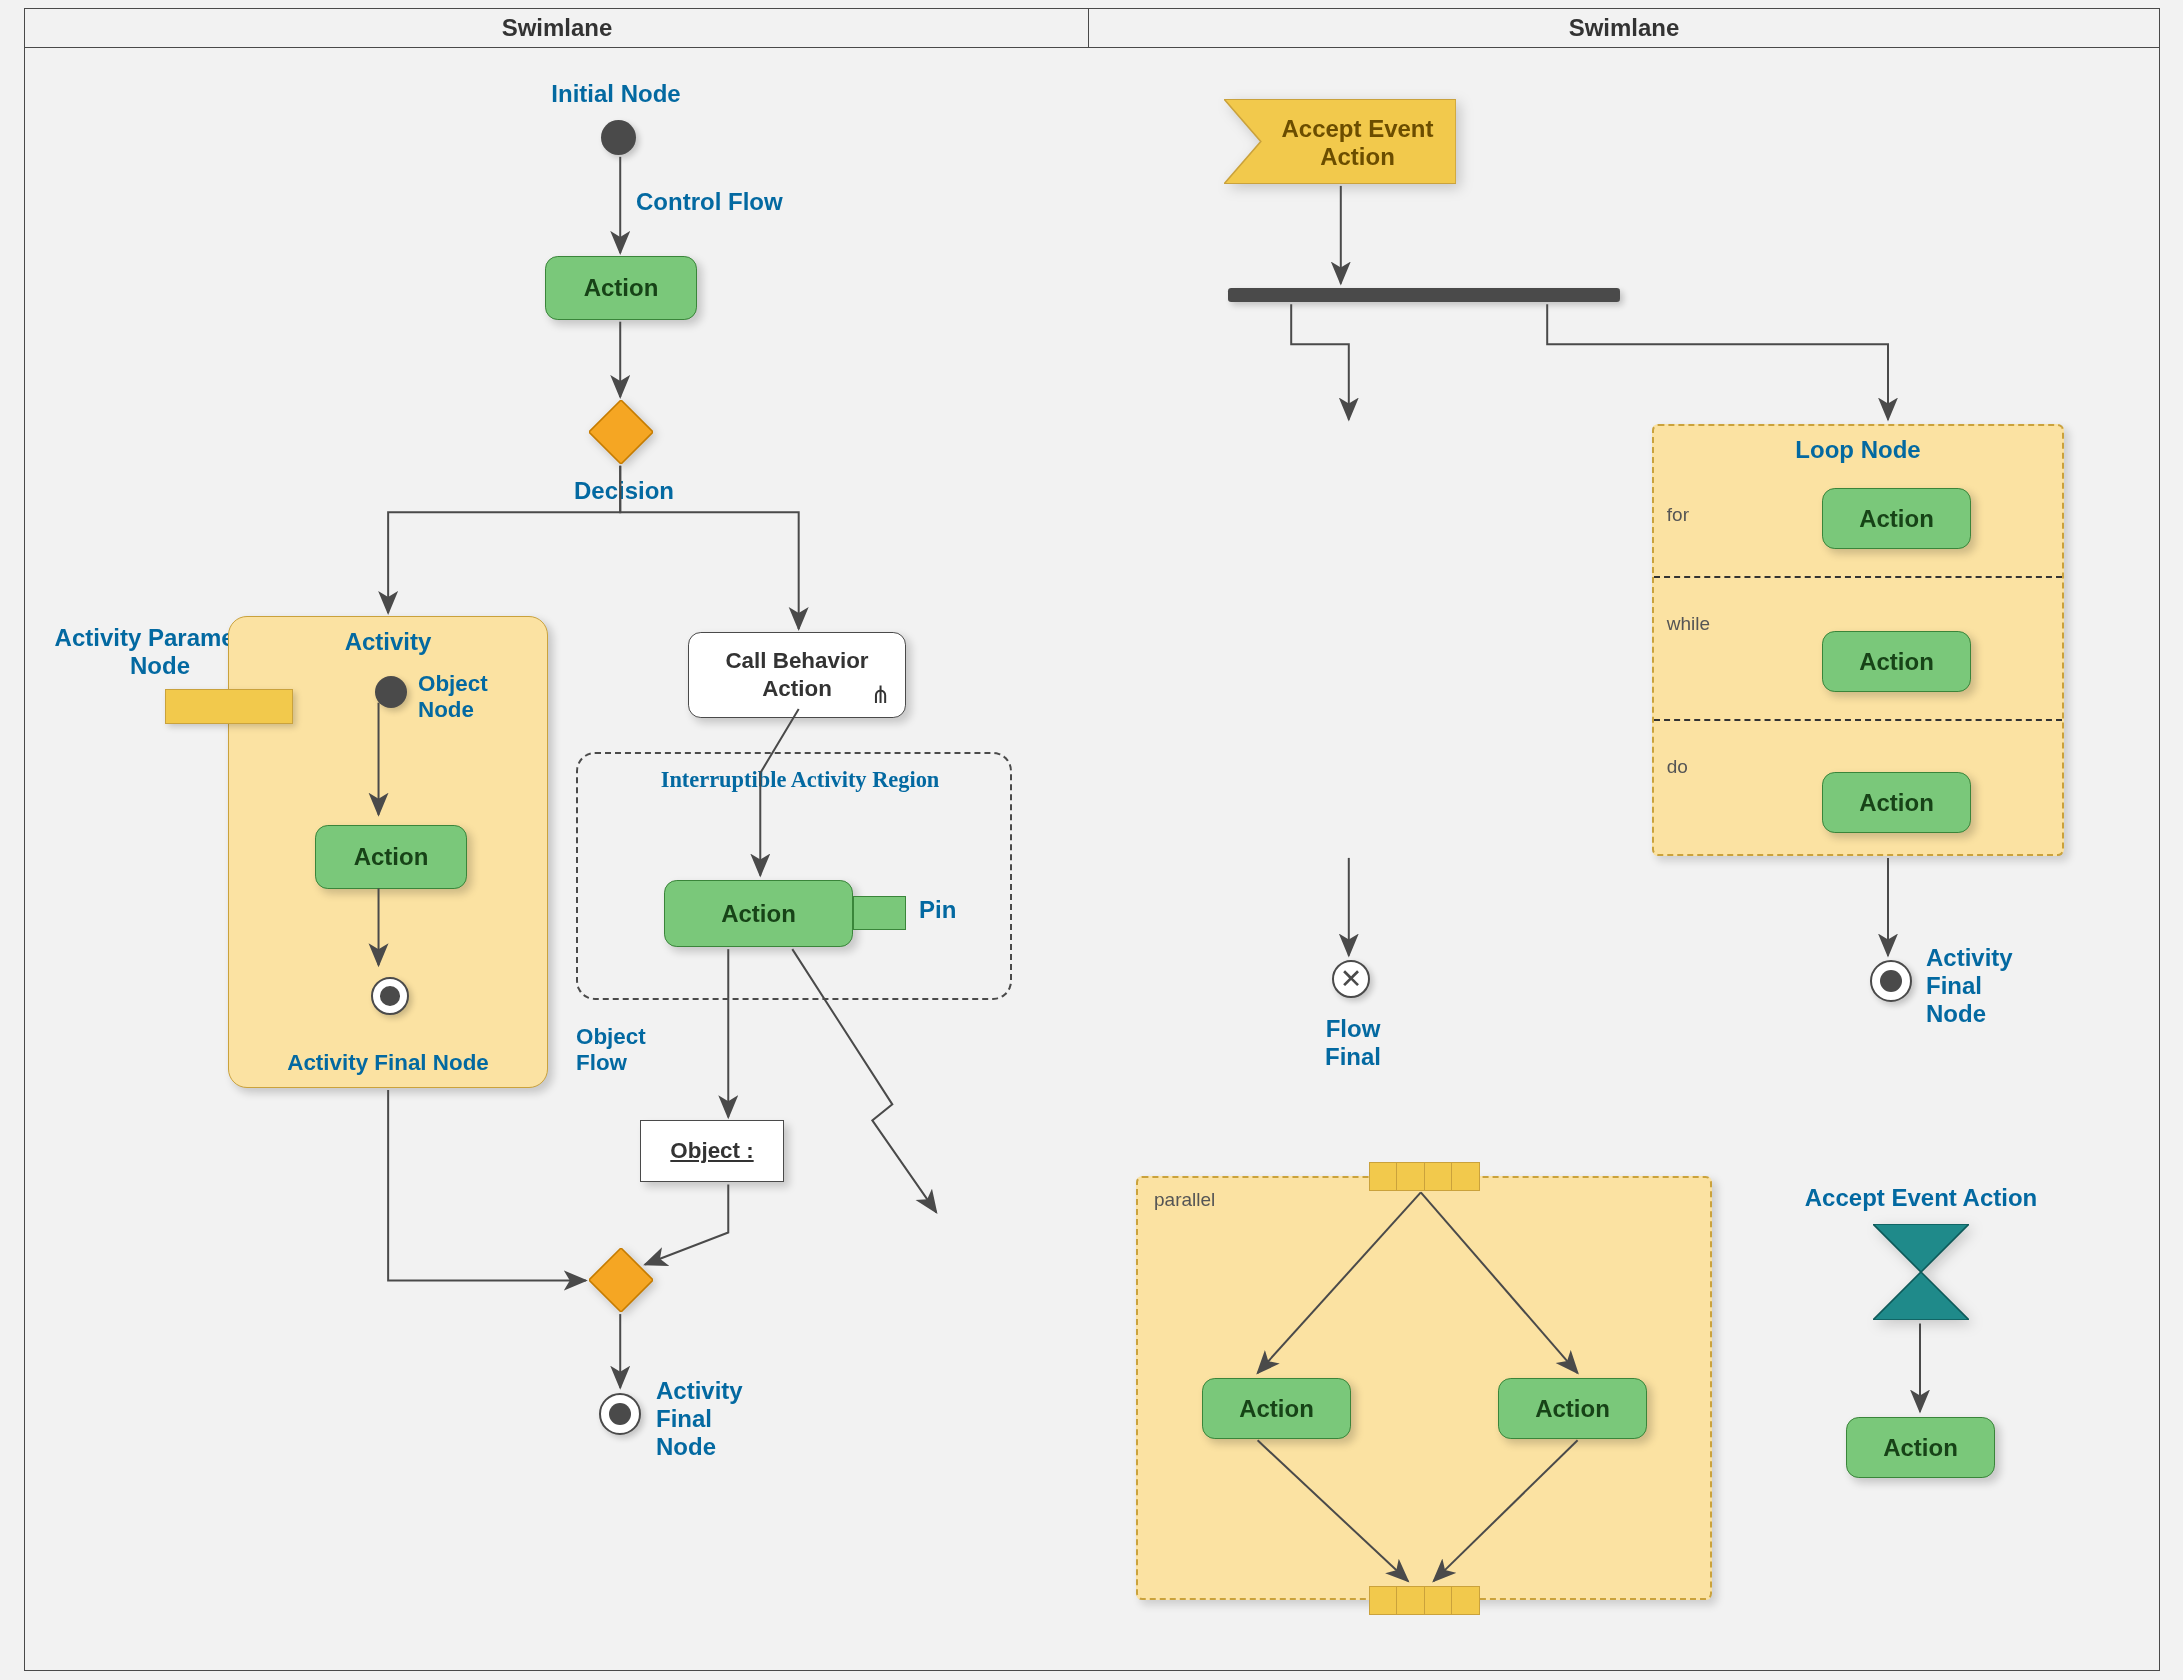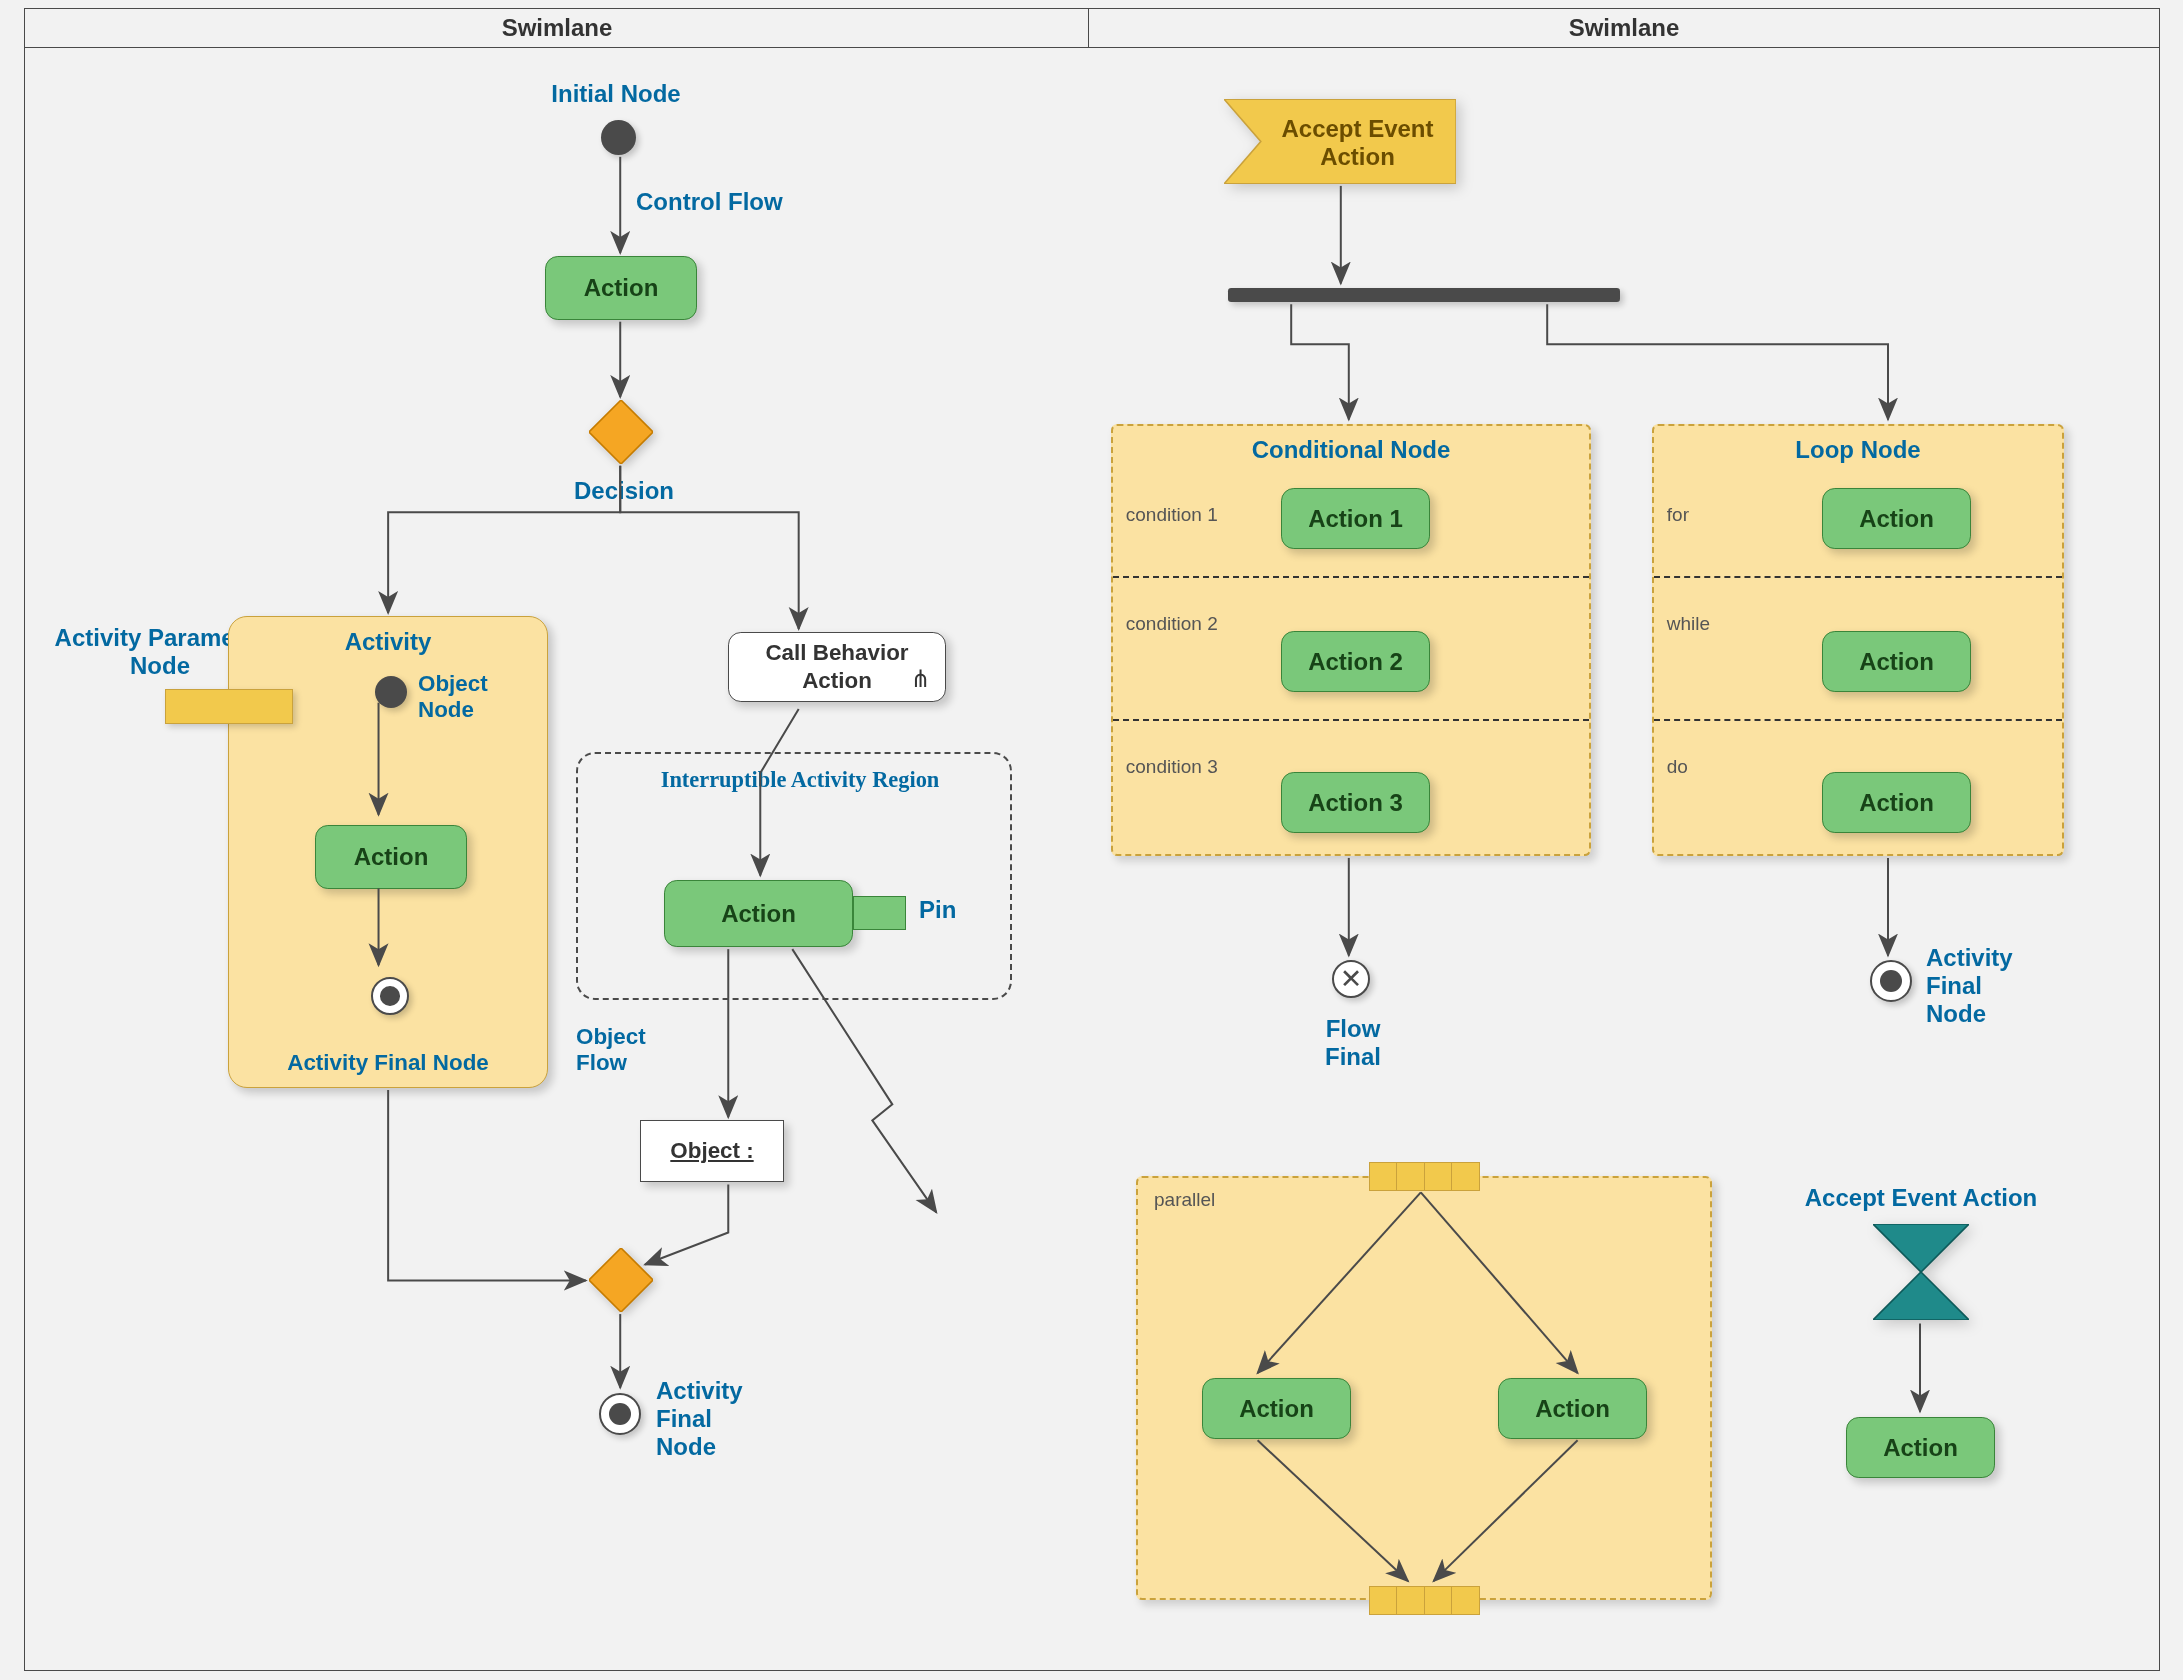--- a/index.html
+++ b/index.html
@@ -189,21 +189,21 @@
     <div class="action abs" style="left:86px;top:208px;width:152px;height:64px;">
       <span>Action</span>
     </div>
 
     <div class="final-outer abs" style="left:142px;top:360px;width:38px;height:38px;">
         <div class="dot"></div>
       </div>
     <div class="label abs" style="left:0;right:0;bottom:11.2px;font-size:22.4px;">Activity Final Node</div>
   </div>
 
-  <div class="callbox abs" style="left:728px;top:632px;width:218px;height:70px;">
+  <div class="callbox abs" style="left:688px;top:632px;width:218px;height:86px;">
     <div class="lbl" style="white-space:pre-line;">Call Behavior
 Action</div>
     <span class="trident">⋔</span>
   </div>
 
   <div class="dash-frame abs" style="left:576px;top:752px;width:436px;height:248px;background:transparent;"></div>
   <div class="label abs" style="left:592px;top:767px;width:416px;font-size:22.4px;font-family:Liberation Serif, serif;">Interruptible Activity Region</div>
 
   <div class="action abs" style="left:664px;top:880px;width:189px;height:67px;">
     <span>Action</span>
@@ -267,37 +267,20 @@
   <div class="pennant abs" style="left:1224px;top:99px;">
     <svg width="232" height="85" viewBox="0 0 290 106">
       <polygon points="0,0 290,0 290,106 0,106 46,53" fill="#f2c94c" stroke="#caa23c" stroke-width="2"></polygon>
     </svg>
     <div class="label abs" style="left:35px;top:16px;width:197px;white-space:pre-line;font-weight:700;color:#6b4d00;">Accept Event
 Action</div>
   </div>
 
   <div class="bar abs" style="left:1228px;top:288px;width:392px;height:14.4px;"></div>
 
-  <div class="struct-frame abs" style="left:1111px;top:424px;width:480px;height:432px;">
-    <div class="label abs" style="left:0;right:0;top:9.6px;">Conditional Node</div>
-    <div class="label tiny abs" style="left:12.8px;top:78px;">condition 1</div>
-    <div class="action abs" style="left:168px;top:62px;width:149px;height:61px;">
-      <span>Action 1</span>
-    </div>
-    <div class="struct-sep" style="top:150px;"></div>
-    <div class="label tiny abs" style="left:12.8px;top:187px;">condition 2</div>
-    <div class="action abs" style="left:168px;top:205px;width:149px;height:61px;">
-      <span>Action 2</span>
-    </div>
-    <div class="struct-sep" style="top:293px;"></div>
-    <div class="label tiny abs" style="left:12.8px;top:330px;">condition 3</div>
-    <div class="action abs" style="left:168px;top:346px;width:149px;height:61px;">
-      <span>Action 3</span>
-    </div>
-  </div>
 
   <div class="struct-frame abs" style="left:1652px;top:424px;width:412px;height:432px;">
     <div class="label abs" style="left:0;right:0;top:9.6px;">Loop Node</div>
     <div class="label tiny abs" style="left:12.8px;top:78px;">for</div>
     <div class="action abs" style="left:168px;top:62px;width:149px;height:61px;">
       <span>Action</span>
     </div>
     <div class="struct-sep" style="top:150px;"></div>
     <div class="label tiny abs" style="left:12.8px;top:187px;">while</div>
     <div class="action abs" style="left:168px;top:205px;width:149px;height:61px;">

